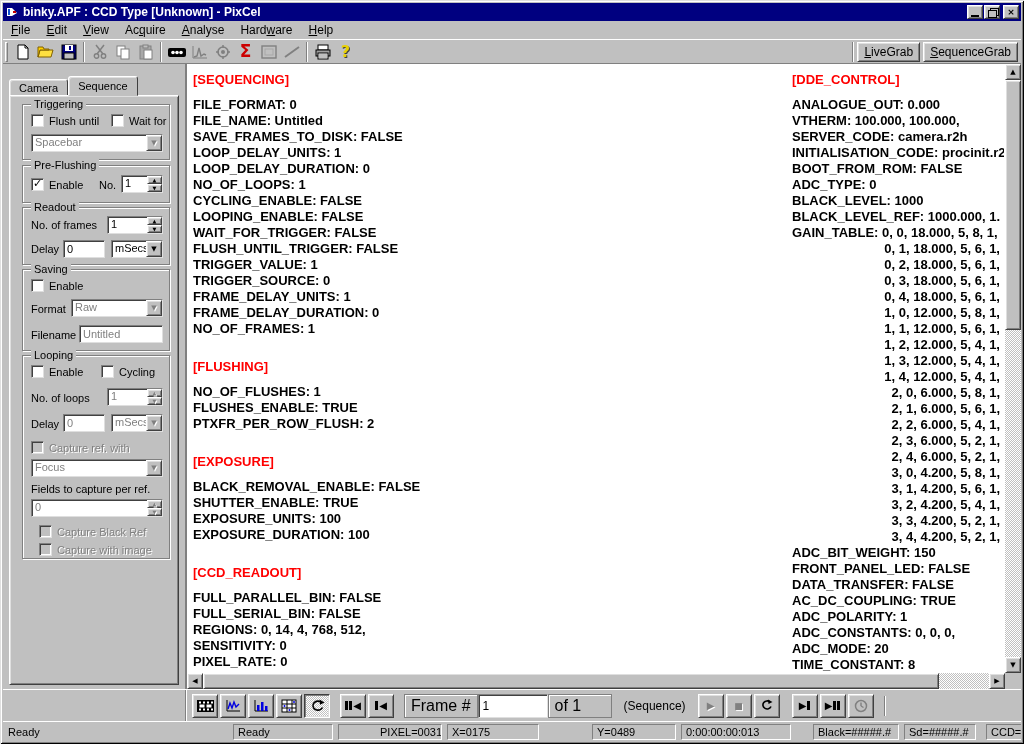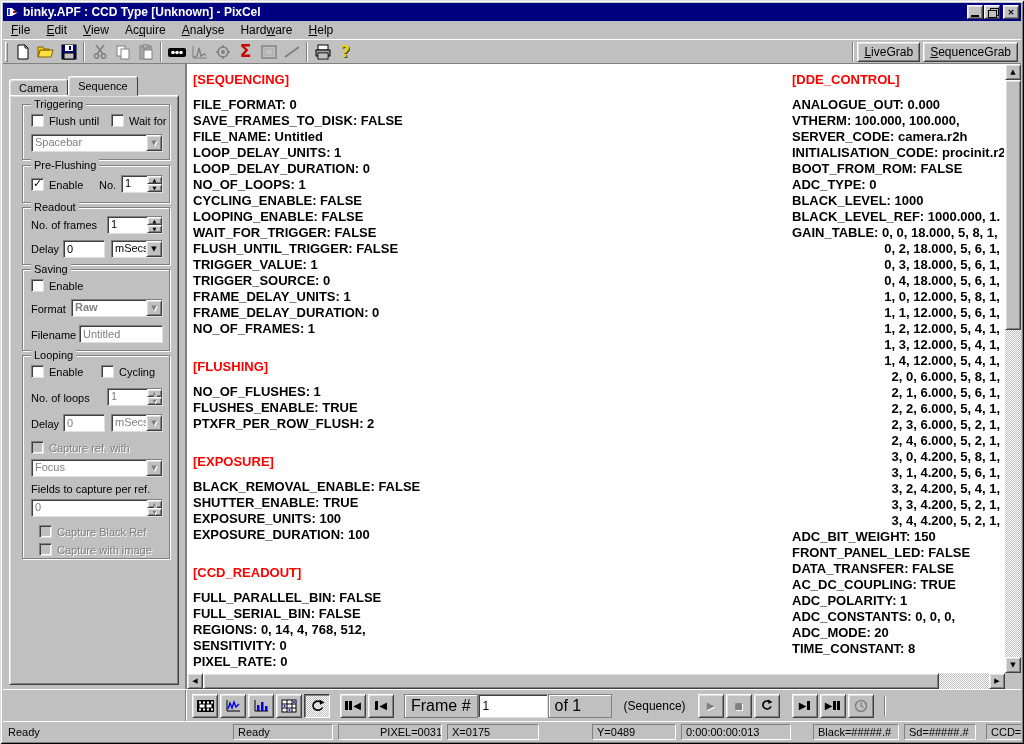--- a/index.html
+++ b/index.html
@@ -320,21 +320,21 @@
         </span>
       </div>
 
       <div class="group" style="top:173px;height:82px;">
         <span class="group-label">Saving</span>
         <span class="cbrow" style="left:8px;top:9px;">
             <span class="cbx"></span>
             <span>Enable</span>
           </span>
         <span class="lbl" style="left:8px;top:33px;">Format</span>
-        <span class="combo f-in f-dis" style="left:48px;right:6px;top:29px;font-weight:bold;">
+        <span class="combo f-in f-dis" style="left:48px;right:6px;top:29px;">
           <span class="cval">Raw</span>
           <span class="cbtn b-out glyph dis">▼</span>
         </span>
         <span class="lbl" style="left:8px;top:59px;">Filename</span>
         <span class="edit f-in f-dis" style="left:56px;right:6px;top:55px;">Untitled</span>
       </div>
 
       <div class="group" style="top:259px;height:204px;">
         <span class="group-label">Looping</span>
         <span class="cbrow" style="left:8px;top:9px;">
@@ -386,22 +386,22 @@
       </div>
 
     </div>
   </div>
 
   <div class="content">
     <div class="doc">
       <div class="doc-col left">
           <div class="doc-h">[SEQUENCING]</div>
           <div class="doc-l">FILE_FORMAT: 0</div>
+          <div class="doc-l">FILE_NAME: Untitled</div>
           <div class="doc-l">SAVE_FRAMES_TO_DISK: FALSE</div>
-          <div class="doc-l">FILE_NAME: Untitled</div>
           <div class="doc-l">LOOP_DELAY_UNITS: 1</div>
           <div class="doc-l">LOOP_DELAY_DURATION: 0</div>
           <div class="doc-l">NO_OF_LOOPS: 1</div>
           <div class="doc-l">CYCLING_ENABLE: FALSE</div>
           <div class="doc-l">LOOPING_ENABLE: FALSE</div>
           <div class="doc-l">WAIT_FOR_TRIGGER: FALSE</div>
           <div class="doc-l">FLUSH_UNTIL_TRIGGER: FALSE</div>
           <div class="doc-l">TRIGGER_VALUE: 1</div>
           <div class="doc-l">TRIGGER_SOURCE: 0</div>
           <div class="doc-l">FRAME_DELAY_UNITS: 1</div>
@@ -431,20 +431,21 @@
           <div class="doc-h">[DDE_CONTROL]</div>
           <div class="doc-l">ANALOGUE_OUT: 0.000</div>
           <div class="doc-l">VTHERM: 100.000, 100.000,</div>
           <div class="doc-l">SERVER_CODE: camera.r2h</div>
           <div class="doc-l">INITIALISATION_CODE: procinit.r2</div>
           <div class="doc-l">BOOT_FROM_ROM: FALSE</div>
           <div class="doc-l">ADC_TYPE: 0</div>
           <div class="doc-l">BLACK_LEVEL: 1000</div>
           <div class="doc-l">BLACK_LEVEL_REF: 1000.000, 1.</div>
           <div class="doc-l">GAIN_TABLE: 0, 0, 18.000, 5, 8, 1,</div>
+          <div class="doc-c">0, 1, 18.000, 5, 6, 1,</div>
           <div class="doc-c">0, 2, 18.000, 5, 6, 1,</div>
           <div class="doc-c">0, 3, 18.000, 5, 6, 1,</div>
           <div class="doc-c">0, 4, 18.000, 5, 6, 1,</div>
           <div class="doc-c">1, 0, 12.000, 5, 8, 1,</div>
           <div class="doc-c">1, 1, 12.000, 5, 6, 1,</div>
           <div class="doc-c">1, 2, 12.000, 5, 4, 1,</div>
           <div class="doc-c">1, 3, 12.000, 5, 4, 1,</div>
           <div class="doc-c">1, 4, 12.000, 5, 4, 1,</div>
           <div class="doc-c">2, 0, 6.000, 5, 8, 1,</div>
           <div class="doc-c">2, 1, 6.000, 5, 6, 1,</div>

